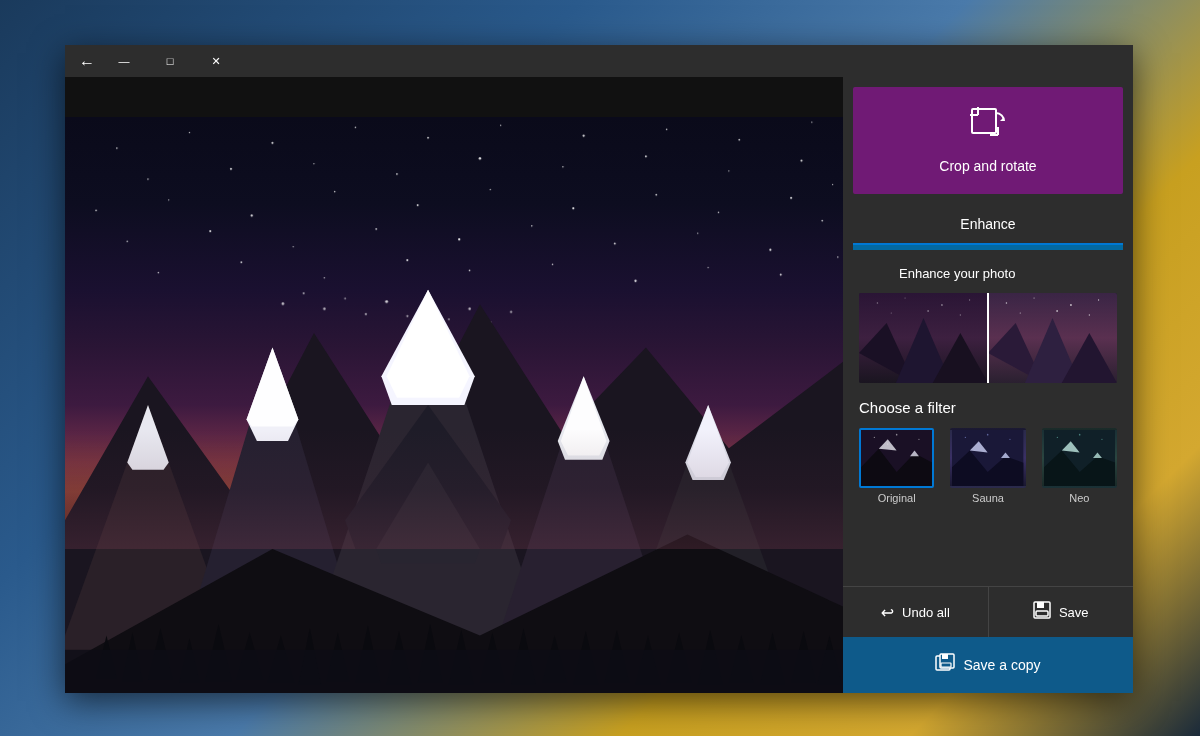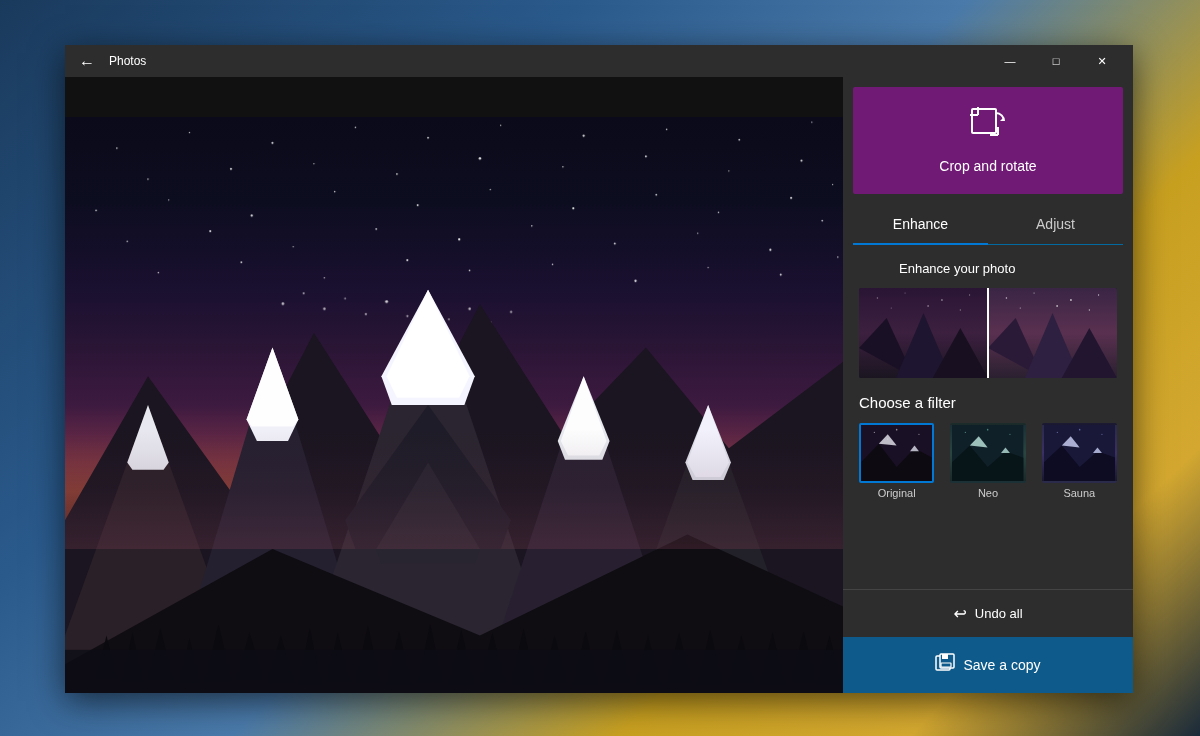--- a/index.html
+++ b/index.html
@@ -172,21 +172,21 @@
     }
 
     .crop-label {
       color: #fff;
       font-size: 14px;
     }
 
     
     .tabs {
       display: flex;
-      border-bottom: 1px solid #0369a1;
+      border-bottom: 6px solid #0369a1;
       margin: 0 10px;
     }
 
     .tab {
       flex: 1;
       padding: 12px 0;
       text-align: center;
       color: #ccc;
       font-size: 14px;
       cursor: pointer;
@@ -352,21 +352,20 @@
 <body>
 
 <div class="desktop-bg"></div>
 
 <div class="window">
 
   <div class="title-bar">
     <div class="title-bar-back">
       <span>←</span>
     </div>
-    <span class="title-bar-title">Photos</span>
     <div class="title-bar-controls">
       <div class="title-bar-btn">
         <span>—</span>
       </div>
       <div class="title-bar-btn">
         <span>□</span>
       </div>
       <div class="title-bar-btn close">
         <span>✕</span>
       </div>
@@ -532,23 +531,20 @@
             <polygon points="34,10 34,14 30,14" fill="white"></polygon>
           </svg>
         </div>
         <span class="crop-label">Crop and rotate</span>
       </div>
 
       <div class="tabs">
         <div class="tab active">
           <span>Enhance</span>
         </div>
-        <div class="tab">
-          <span>Adjust</span>
-        </div>
       </div>
 
       <div class="panel-content">
 
         <div class="section-title">Enhance your photo</div>
 
         <div class="enhance-preview">
           <div class="enhance-preview-left">
             <svg width="100%" height="100%" viewBox="0 0 140 90" preserveAspectRatio="none">
               <polygon points="0,60 30,30 60,90" fill="#1a1025"></polygon>
@@ -600,61 +596,71 @@
                     <circle cx="40" cy="5" r="0.9"></circle>
                   <circle cx="65" cy="10" r="0.7"></circle>
                     <circle cx="30" cy="15" r="0.6"></circle>
                 </g>
               </svg>
             </div>
             <span class="filter-name">Original</span>
           </div>
 
           <div class="filter-item">
+            <div class="filter-thumb filter-sauna">
+              <svg width="100%" height="100%" viewBox="0 0 80 60" preserveAspectRatio="none">
+                <rect width="80" height="60" fill="#1a1838"></rect>
+                <polygon points="0,40 20,22 40,45 60,28 80,35 80,60 0,60" fill="#0d0c22"></polygon>
+                <polygon points="20,22 30,12 40,24" fill="#d0d5f8" opacity="0.8"></polygon>
+                <polygon points="55,30 60,24 65,30" fill="#c8d0f5" opacity="0.8"></polygon>
+                <g fill="#a0b0ff" opacity="0.5">
+                  <circle cx="15" cy="8" r="0.7"></circle>
+                    <circle cx="40" cy="5" r="0.9"></circle>
+                  <circle cx="65" cy="10" r="0.7"></circle>
+                    <circle cx="30" cy="15" r="0.6"></circle>
+                </g>
+              </svg>
+            </div>
+            <span class="filter-name">Sauna</span>
+          </div>
+
+          <div class="filter-item">
             <div class="filter-thumb filter-neo">
               <svg width="100%" height="100%" viewBox="0 0 80 60" preserveAspectRatio="none">
                 <rect width="80" height="60" fill="#102028"></rect>
                 <polygon points="0,40 20,22 40,45 60,28 80,35 80,60 0,60" fill="#081518"></polygon>
                 <polygon points="20,22 30,12 40,24" fill="#c0e8e0" opacity="0.8"></polygon>
                 <polygon points="55,30 60,24 65,30" fill="#b8e0d8" opacity="0.8"></polygon>
                 <g fill="#80e0d0" opacity="0.5">
                   <circle cx="15" cy="8" r="0.7"></circle>
                     <circle cx="40" cy="5" r="0.9"></circle>
                   <circle cx="65" cy="10" r="0.7"></circle>
                     <circle cx="30" cy="15" r="0.6"></circle>
                 </g>
               </svg>
             </div>
             <span class="filter-name">Neo</span>
           </div>
-
-          <div class="filter-item">
-            <div class="filter-thumb filter-sauna">
-              <svg width="100%" height="100%" viewBox="0 0 80 60" preserveAspectRatio="none">
-                <rect width="80" height="60" fill="#1a1838"></rect>
-                <polygon points="0,40 20,22 40,45 60,28 80,35 80,60 0,60" fill="#0d0c22"></polygon>
-                <polygon points="20,22 30,12 40,24" fill="#d0d5f8" opacity="0.8"></polygon>
-                <polygon points="55,30 60,24 65,30" fill="#c8d0f5" opacity="0.8"></polygon>
-                <g fill="#a0b0ff" opacity="0.5">
-                  <circle cx="15" cy="8" r="0.7"></circle>
-                    <circle cx="40" cy="5" r="0.9"></circle>
-                  <circle cx="65" cy="10" r="0.7"></circle>
-                    <circle cx="30" cy="15" r="0.6"></circle>
-                </g>
-              </svg>
-            </div>
-            <span class="filter-name">Sauna</span>
-          </div>
         </div>
       </div>
 
       <div class="bottom-actions">
         <button class="action-btn">
           <span class="action-icon">↩</span>
           <span>Undo all</span>
+        </button>
+        <button class="action-btn">
+          <span class="action-icon">
+            <svg width="18" height="18" viewBox="0 0 18 18" fill="white">
+              <rect x="1" y="1" width="16" height="16" rx="1" fill="none" stroke="white" stroke-width="1.5"></rect>
+              <rect x="4" y="1" width="7" height="6" fill="white"></rect>
+              <rect x="3" y="10" width="12" height="5" rx="1" fill="none" stroke="white" stroke-width="1.5"></rect>
+            </svg>
+          </span>
+          <span>Save</span>
         </button>
       </div>
 
       <button class="save-copy-btn">
         <span class="action-icon">
           <svg width="20" height="20" viewBox="0 0 20 20" fill="white">
             <rect x="1" y="3" width="14" height="14" rx="1" fill="none" stroke="white" stroke-width="1.5"></rect>
             <rect x="5" y="1" width="14" height="14" rx="1" fill="#0e5a8a" stroke="white" stroke-width="1.5"></rect>
             <rect x="7" y="1" width="6" height="5" fill="white"></rect>
             <rect x="6" y="10" width="10" height="4" rx="0.5" fill="none" stroke="white" stroke-width="1.2"></rect>

